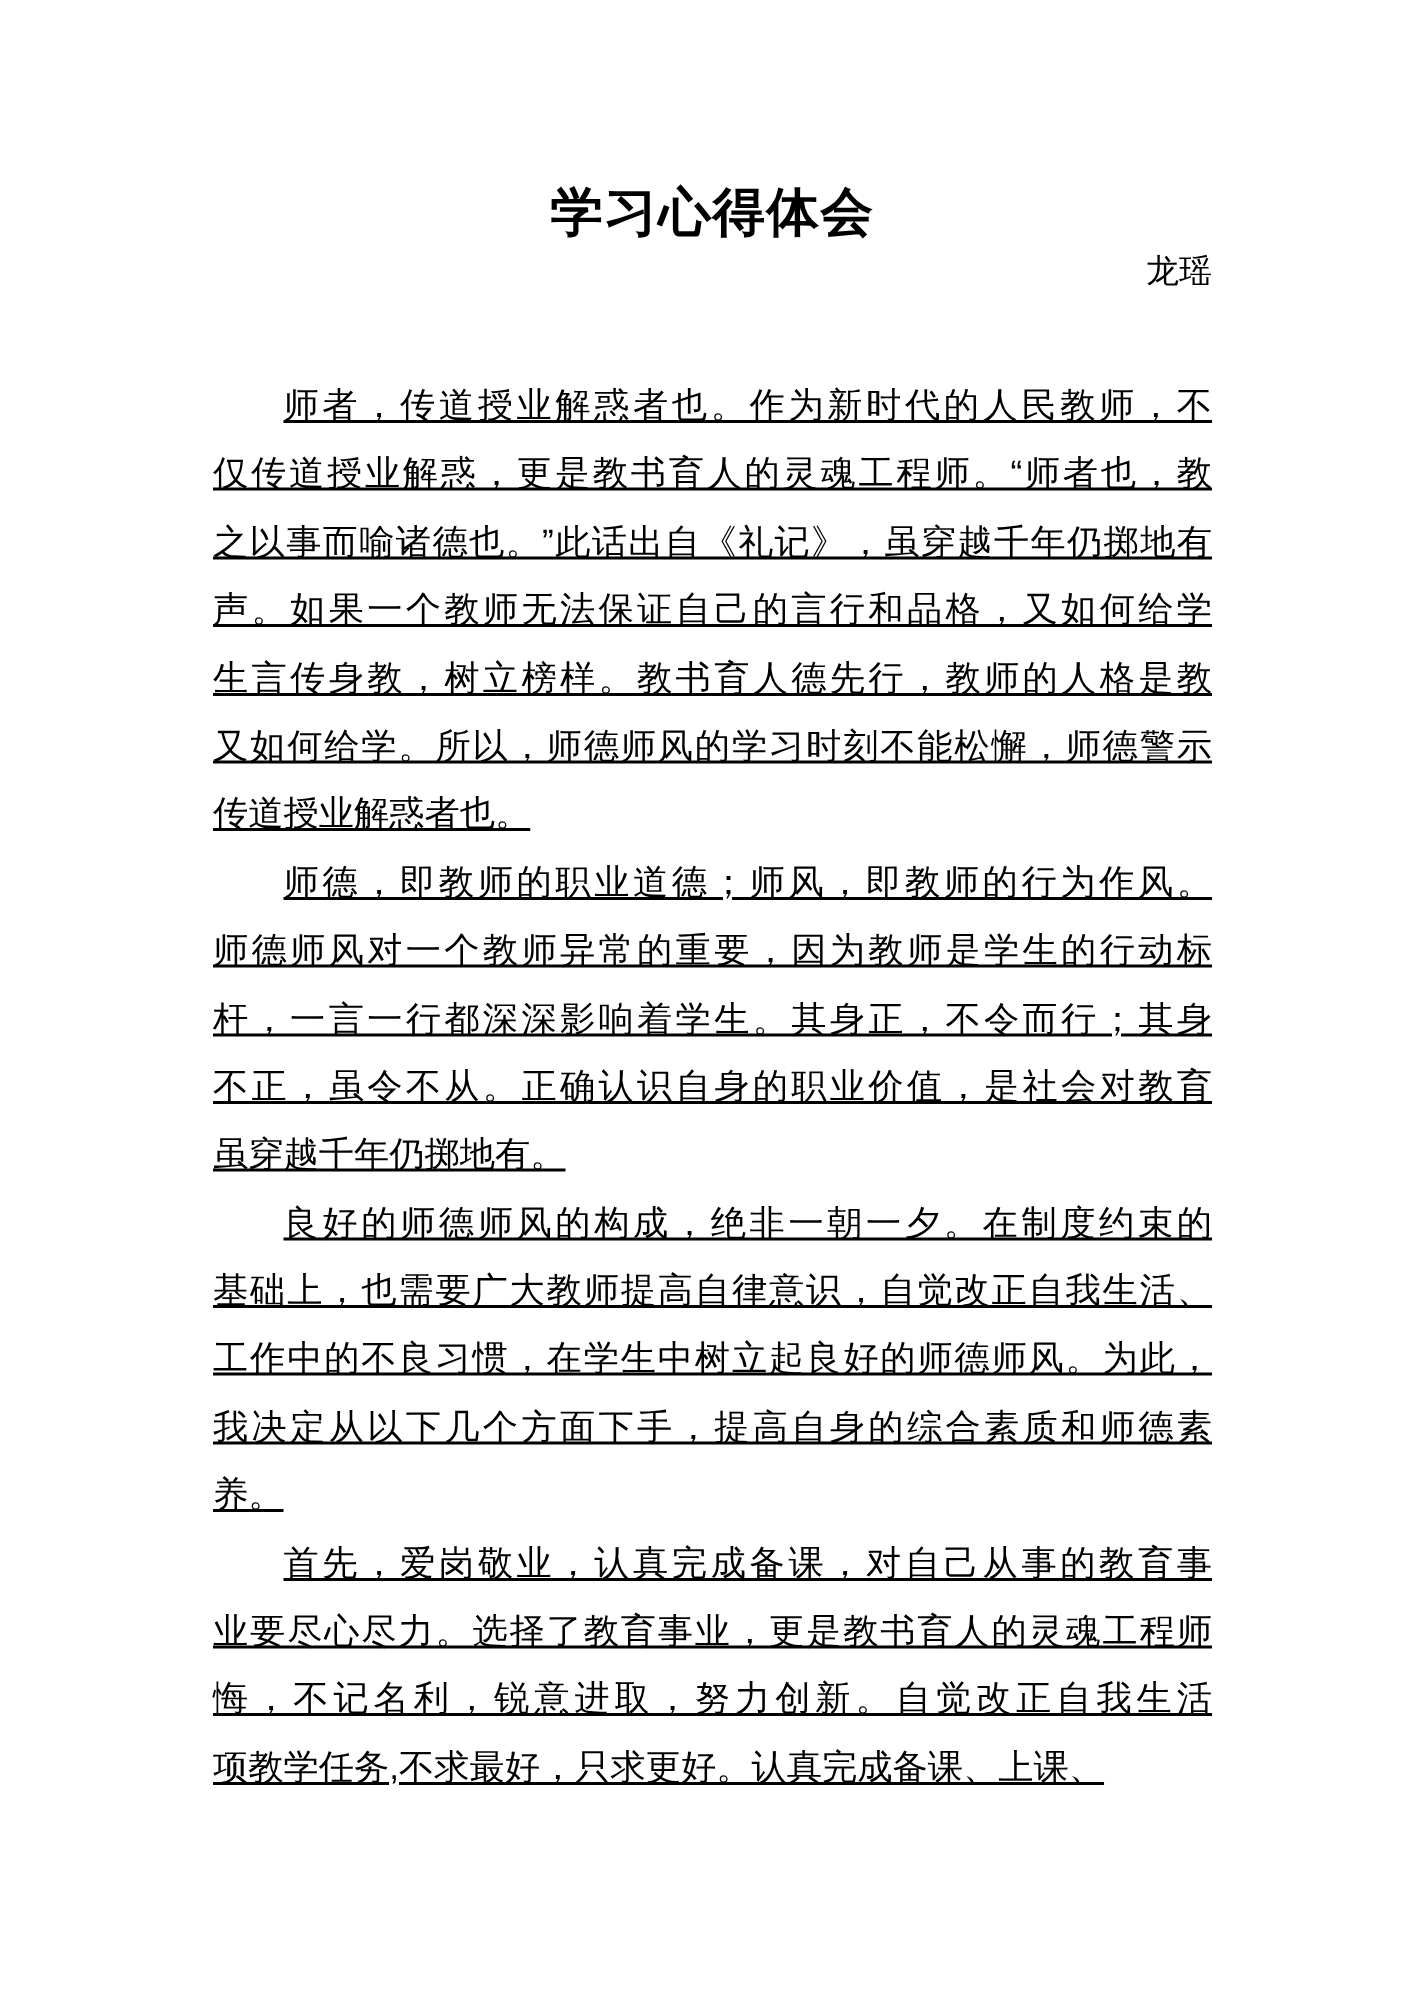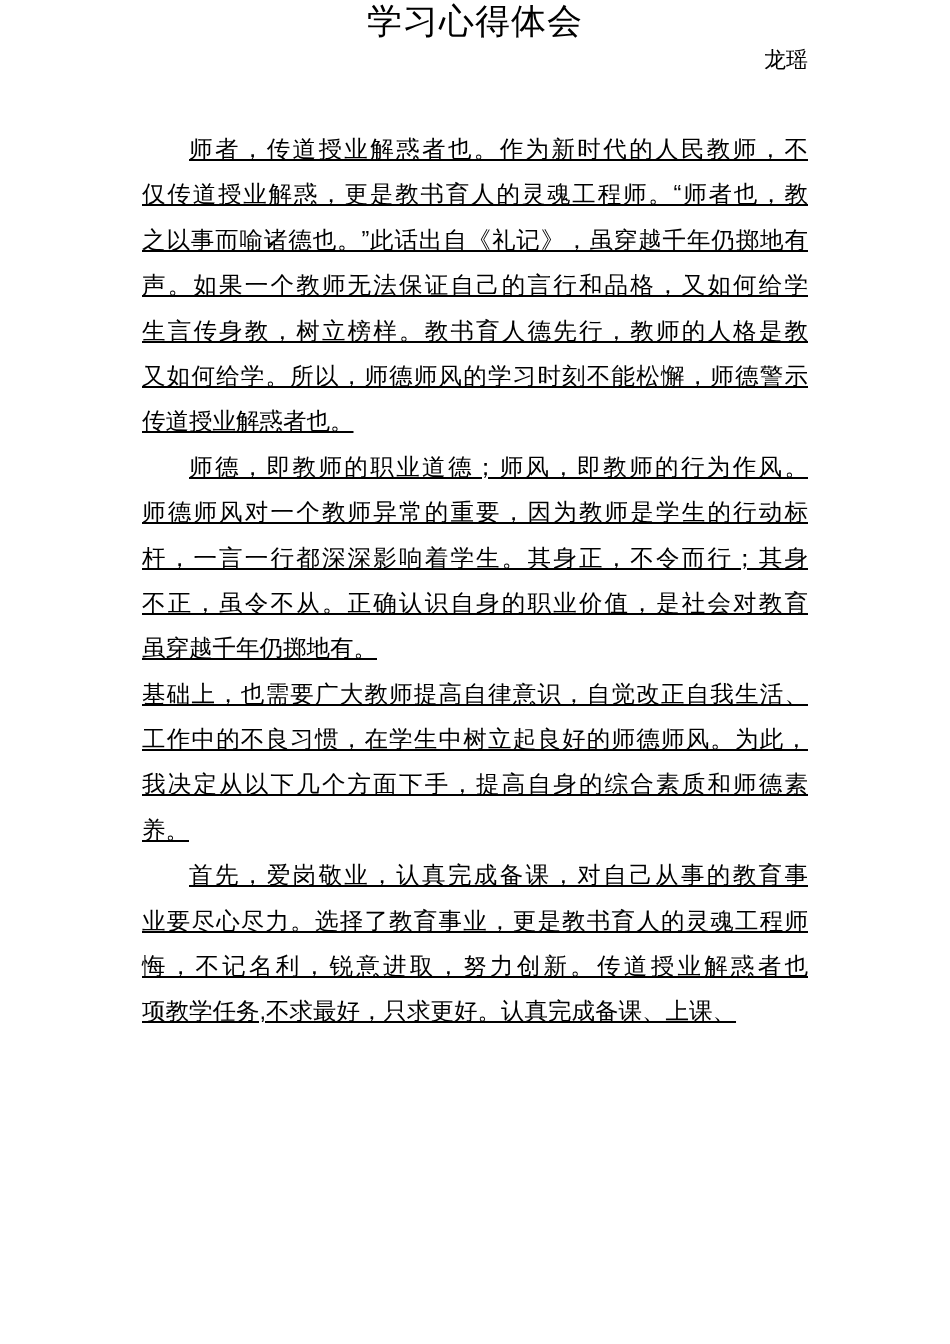--- a/index.html
+++ b/index.html
@@ -5,23 +5,24 @@
   html, body { margin: 0; padding: 0; background: #ffffff; }
   body {
     width: 950px; height: 1344px;
     font-family: "Liberation Sans", sans-serif;
     color: #000000;
     overflow: hidden;
   }
   .page { width: 666px; margin: 0 auto; }
   .title {
     margin: 0;
+    padding-top: 121px;
     font-size: 35px;
     line-height: 42px;
-    font-weight: normal;
+    font-weight: bold;
     text-align: center;
     letter-spacing: 1px;
   }
   .author {
     margin-top: 5px;
     font-size: 22px;
     line-height: 26px;
     text-align: right;
   }
   .content {
@@ -63,27 +64,28 @@
 
     <div class="para">
       <div class="line indent">师德，即教师的职业道德；师风，即教师的行为作风。</div>
       <div class="line">师德师风对一个教师异常的重要，因为教师是学生的行动标</div>
       <div class="line">杆，一言一行都深深影响着学生。其身正，不令而行；其身</div>
       <div class="line">不正，虽令不从。正确认识自身的职业价值，是社会对教育</div>
       <div class="line para-end">虽穿越千年仍掷地有。</div>
     </div>
 
     <div class="para">
+      <div class="line indent">良好的师德师风的构成，绝非一朝一夕。在制度约束的</div>
       <div class="line">基础上，也需要广大教师提高自律意识，自觉改正自我生活、</div>
       <div class="line">工作中的不良习惯，在学生中树立起良好的师德师风。为此，</div>
       <div class="line">我决定从以下几个方面下手，提高自身的综合素质和师德素</div>
       <div class="line para-end">养。</div>
     </div>
 
     <div class="para">
       <div class="line indent">首先，爱岗敬业，认真完成备课，对自己从事的教育事</div>
       <div class="line">业要尽心尽力。选择了教育事业，更是教书育人的灵魂工程师</div>
-      <div class="line">悔，不记名利，锐意进取，努力创新。传道授业解惑者也</div>
+      <div class="line">悔，不记名利，锐意进取，努力创新。自觉改正自我生活</div>
       <div class="line para-end">项教学任务,不求最好，只求更好。认真完成备课、上课、</div>
     </div>
 
   </div>
 </div>
 
 </body></html>

